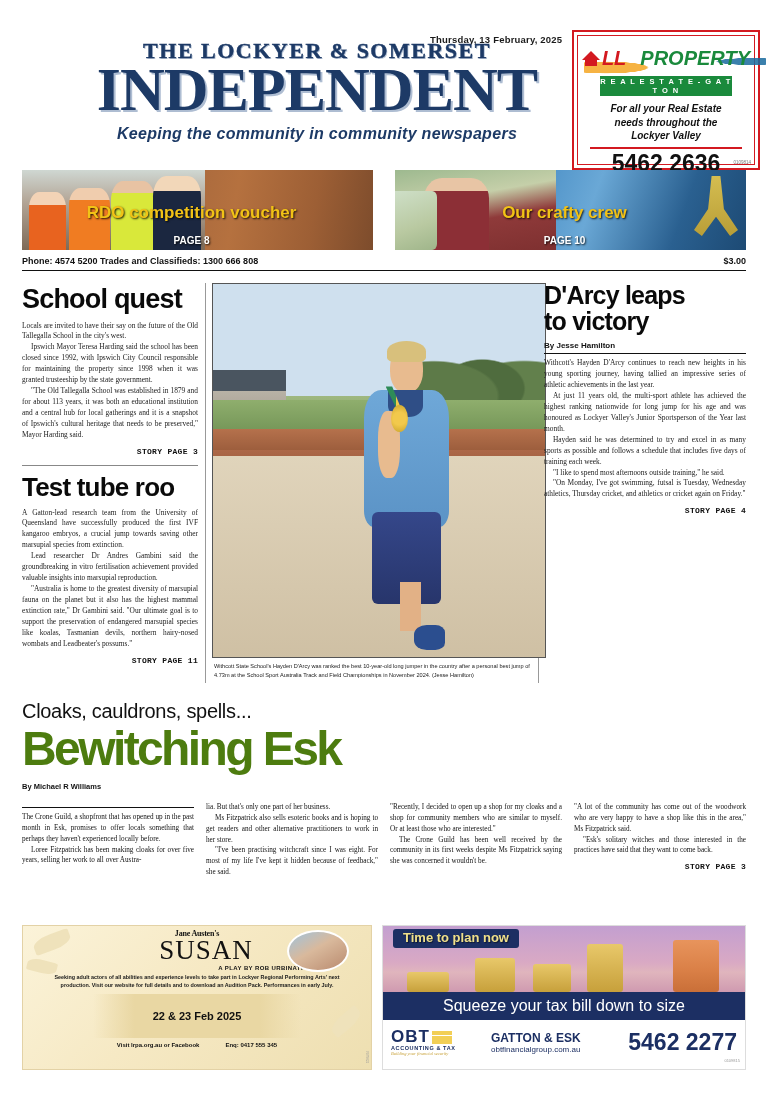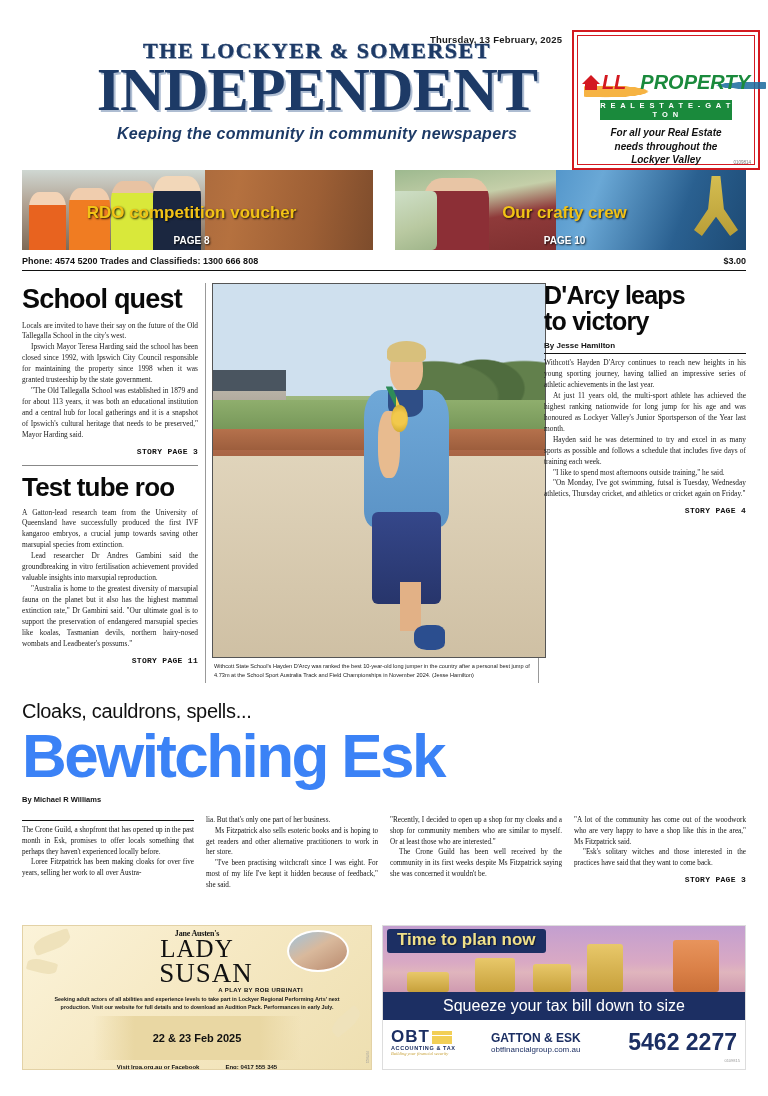--- a/index.html
+++ b/index.html
@@ -39,21 +39,21 @@
     font-style:italic; font-weight:bold; font-size:16px; letter-spacing:.3px;
     color:#1d3a66; margin-top:6px;
   }
 
   
   .prop-ad {
     position:absolute; right:8px; top:30px; width:188px; height:140px;
     border:2px solid #d31920; background:#fff; padding:3px;
   }
   .prop-inner { border:1px solid #d31920; width:100%; height:100%; padding:5px 4px 2px; text-align:center; position:relative; }
-  .prop-logo-row { display:flex; align-items:center; justify-content:center; gap:14px; position:relative; height:34px;margin-top:24px; }
+  .prop-logo-row { display:flex; align-items:center; justify-content:center; gap:14px; position:relative; height:34px; }
   .prop-swoosh {
     position:absolute; left:2px; top:4px; width:182px; height:30px;
     background:
       radial-gradient(ellipse at 12% 75%, #f5a623 0 18%, transparent 19%),
       radial-gradient(ellipse at 92% 55%, #1a6b9e 0 14%, transparent 15%);
     opacity:.85;
   }
   .prop-house {
     width:18px; height:15px; position:relative; z-index:2;
   }
@@ -195,22 +195,22 @@
     color:#1a1a1a; padding:2px 2px 0;
   }
 
   
   .bewitch { position:absolute; left:22px; top:700px; width:724px; }
   .bw-kicker {
     font-family:"Liberation Sans", sans-serif; font-weight:normal; font-size:20px;
     letter-spacing:-0.3px; color:#111; margin:0;
   }
   .bw-head {
-    font-family:"Liberation Sans", sans-serif; font-weight:bold; font-size:62px;
-    line-height:.92; letter-spacing:-2.6px; color:#3b82f6; margin:4px 0 0;
+    font-family:"Liberation Sans", sans-serif; font-weight:bold; font-size:48px;
+    line-height:.92; letter-spacing:-2.6px; color:#4d7c0f; margin:4px 0 0;
   }
   .bw-cols { display:flex; gap:12px; margin-top:11px; }
   .bw-col { flex:1; }
   .bw-byline {
     font-family:"Liberation Sans", sans-serif; font-weight:bold; font-size:7.5px;
     border-bottom:1px solid #111; padding-bottom:16px; margin-bottom:4px; min-height:12px;
   }
   .bw-byline.blank { border-bottom:none; }
   .bw-text { font-family:"Liberation Serif", serif; font-size:7.2px; line-height:1.5; text-align:justify; }
   .bw-text p { margin:0; text-indent:9px; }
@@ -237,22 +237,22 @@
   .ls-side { position:absolute; right:2px; bottom:6px; writing-mode:vertical-rl; font-size:3.5px; color:#999; }
 
   
   .ad-obt { flex:1; position:relative; background:#fff; border:1px solid #ddd; overflow:hidden; }
   .obt-photo { position:absolute; left:0; top:0; width:100%; height:66px;
     background:linear-gradient(180deg,#c39fd0 0%, #d9a9c4 55%, #e0b5bd 70%, #cf9ab0 100%); }
   .coin { position:absolute; bottom:0; background:linear-gradient(180deg,#e8c86a,#c7a03b); border-radius:3px; }
   .obt-jar { position:absolute; right:26px; bottom:0; width:46px; height:52px;
     background:linear-gradient(180deg,#e8945c 0%, #d97f46 60%, #c96f38 100%); border-radius:3px; }
   .obt-ttl {
-    position:absolute; left:4px; top:3px;
-    font-family:"Liberation Sans", sans-serif; font-weight:bold; font-size:17px;
+    position:absolute; left:10px; top:3px;
+    font-family:"Liberation Sans", sans-serif; font-weight:bold; font-size:13px;
     color:#f0e08a; background:#1c2f63; padding:1px 10px 3px; border-radius:3px;
     text-shadow:1px 1px 1px rgba(0,0,0,.5);
   }
   .obt-band {
     position:absolute; left:0; top:66px; width:100%; height:28px; background:#1c2f63;
     color:#fff; font-family:"Liberation Sans", sans-serif; font-size:16px;
     display:flex; align-items:center; justify-content:center;
   }
   .obt-footrow { position:absolute; left:0; top:96px; width:100%; height:40px; display:flex; align-items:center; padding:0 8px; gap:14px; }
   .obt-logo { width:86px; }
@@ -447,21 +447,20 @@
   </div>
 
   <div class="ads">
 
     <div class="ad-ls">
       <div class="ls-leaf" style="left:10px;top:8px;width:38px;height:16px;transform:rotate(-20deg);"></div>
       <div class="ls-leaf" style="left:4px;top:34px;width:30px;height:13px;transform:rotate(15deg);"></div>
       <div class="ls-leaf" style="right:8px;bottom:40px;width:34px;height:15px;transform:rotate(-40deg);"></div>
       <div class="ls-oval"></div>
       <div class="ls-title-sm">Jane Austen's</div>
-      <div class="ls-lady">LADY</div>
       <div class="ls-susan">SUSAN</div>
       <div class="ls-play">A PLAY BY ROB URBINATI</div>
       <div class="ls-desc">Seeking adult actors of all abilities and experience levels to take part in Lockyer Regional Performing Arts' next production. Visit our website for full details and to download an Audition Pack. Performances in early July.</div>
       <div class="ls-date-wrap">
         <span class="ls-date">22 &amp; 23 Feb 2025</span>
       </div>
       <div class="ls-foot">
         <span>Visit lrpa.org.au or Facebook</span>
         <span>Enq: 0417 555 345</span>
       </div>

